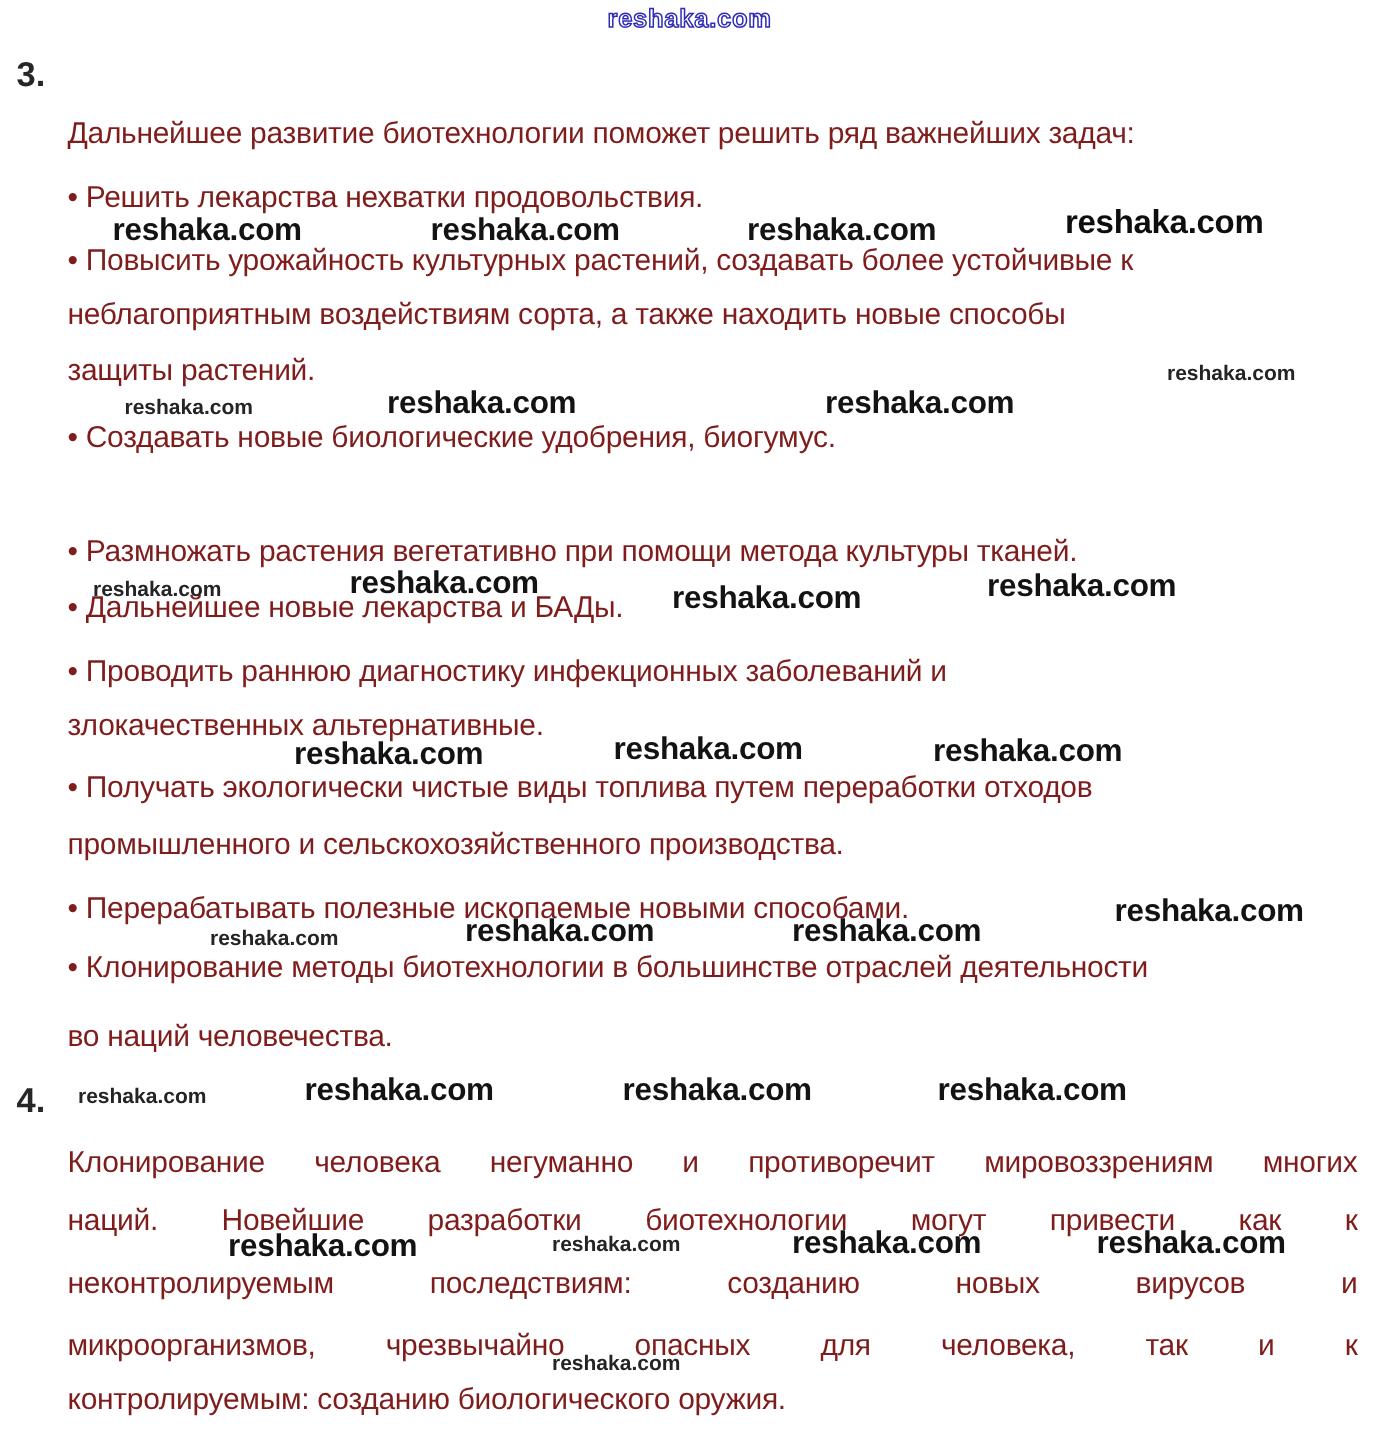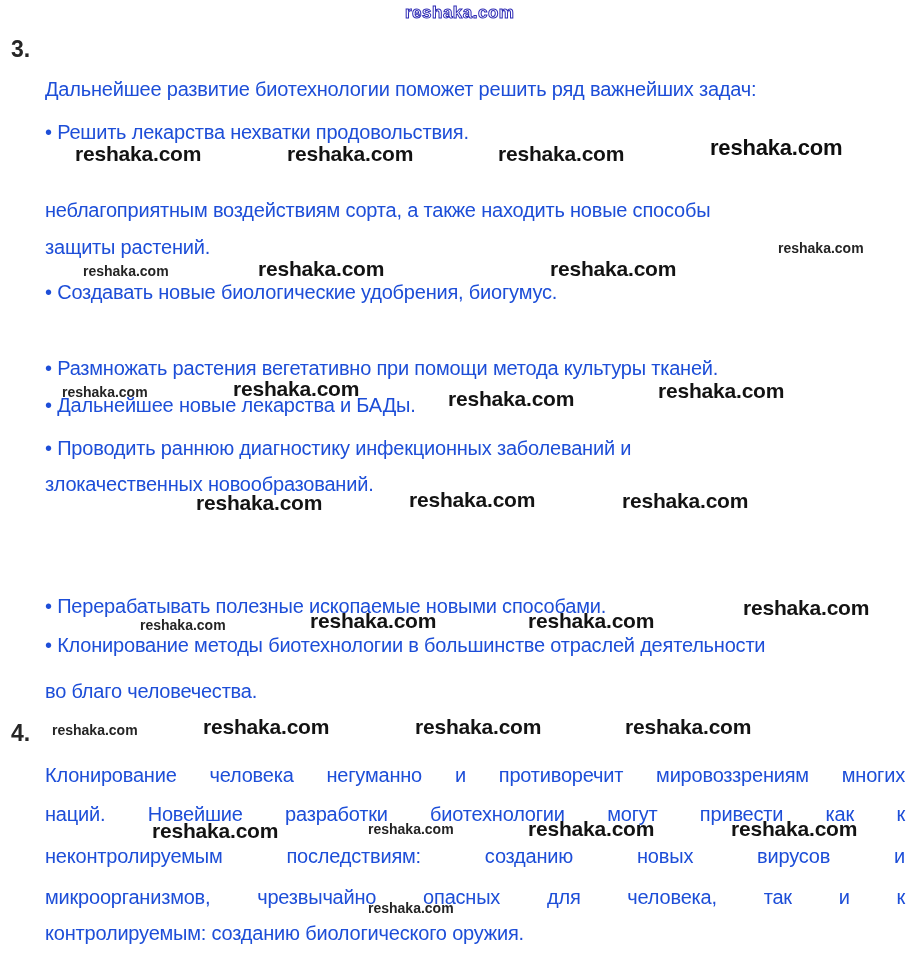--- a/index.html
+++ b/index.html
@@ -11,21 +11,21 @@
     overflow: hidden;
   }
   .page { position: absolute; inset: 0; background: #ffffff; }
 
   
   .tl {
     position: absolute;
     white-space: nowrap;
     font-size: 20px;
     line-height: 22px;
-    color: #1d4ed8;
+    color: #7f1d1d;
     letter-spacing: -0.2px;
   }
   .tl.just {
     white-space: normal;
     width: 860px;
     text-align: justify;
     text-align-last: justify;
   }
 
   
@@ -63,53 +63,56 @@
   <div class="hn" style="left:11px; top:36px;">3.</div>
 
   <div class="tl" style="left:45px; top:78px;">Дальнейшее развитие биотехнологии поможет решить ряд важнейших задач:</div>
   <div class="tl" style="left:45px; top:121px;">• Решить лекарства нехватки продовольствия.</div>
 
   <div class="wm lg" style="left:75px;  top:142px;">reshaka.com</div>
   <div class="wm lg" style="left:287px; top:142px;">reshaka.com</div>
   <div class="wm lg" style="left:498px; top:142px;">reshaka.com</div>
   <div class="wm lg2" style="left:710px; top:135px;">reshaka.com</div>
 
+  <div class="tl" style="left:45px; top:163px;">• Повысить урожайность культурных растений, создавать более устойчивые к</div>
   <div class="tl" style="left:45px; top:199px;">неблагоприятным воздействиям сорта, а также находить новые способы</div>
   <div class="tl" style="left:45px; top:236px;">защиты растений.</div>
 
   <div class="wm sm" style="left:778px; top:240px;">reshaka.com</div>
   <div class="wm sm" style="left:83px;  top:263px;">reshaka.com</div>
   <div class="wm lg" style="left:258px; top:257px;">reshaka.com</div>
   <div class="wm lg" style="left:550px; top:257px;">reshaka.com</div>
 
   <div class="tl" style="left:45px; top:281px;text-align:center;">• Создавать новые биологические удобрения, биогумус.</div>
   <div class="tl" style="left:45px; top:357px;text-align:center;">• Размножать растения вегетативно при помощи метода культуры тканей.</div>
 
   <div class="wm sm" style="left:62px;  top:384px;">reshaka.com</div>
   <div class="wm lg" style="left:233px; top:377px;">reshaka.com</div>
   <div class="wm lg" style="left:448px; top:387px;">reshaka.com</div>
   <div class="wm lg" style="left:658px; top:379px;">reshaka.com</div>
 
   <div class="tl" style="left:45px; top:394px;">• Дальнейшее новые лекарства и БАДы.</div>
   <div class="tl" style="left:45px; top:437px;">• Проводить раннюю диагностику инфекционных заболеваний и</div>
-  <div class="tl" style="left:45px; top:473px;">злокачественных новообразований.</div>
+  <div class="tl" style="left:45px; top:473px;">злокачественных альтернативные.</div>
 
   <div class="wm lg" style="left:196px; top:491px;">reshaka.com</div>
   <div class="wm lg" style="left:409px; top:488px;">reshaka.com</div>
   <div class="wm lg" style="left:622px; top:489px;">reshaka.com</div>
 
+  <div class="tl" style="left:45px; top:514px;">• Получать экологически чистые виды топлива путем переработки отходов</div>
+  <div class="tl" style="left:45px; top:552px;">промышленного и сельскохозяйственного производства.</div>
   <div class="tl" style="left:45px; top:595px;">• Перерабатывать полезные ископаемые новыми способами.</div>
 
   <div class="wm lg" style="left:743px; top:596px;">reshaka.com</div>
   <div class="wm sm" style="left:140px; top:617px;">reshaka.com</div>
   <div class="wm lg" style="left:310px; top:609px;">reshaka.com</div>
   <div class="wm lg" style="left:528px; top:609px;">reshaka.com</div>
 
   <div class="tl" style="left:45px; top:634px;">• Клонирование методы биотехнологии в большинстве отраслей деятельности</div>
-  <div class="tl" style="left:45px; top:680px;">во благо человечества.</div>
+  <div class="tl" style="left:45px; top:680px;">во наций человечества.</div>
 
   <div class="hn" style="left:11px; top:720px;">4.</div>
 
   <div class="wm sm" style="left:52px;  top:722px;">reshaka.com</div>
   <div class="wm lg" style="left:203px; top:715px;">reshaka.com</div>
   <div class="wm lg" style="left:415px; top:715px;">reshaka.com</div>
   <div class="wm lg" style="left:625px; top:715px;">reshaka.com</div>
 
   <div class="tl just" style="left:45px; top:764px;">Клонирование человека негуманно и противоречит мировоззрениям многих</div>
   <div class="tl just" style="left:45px; top:803px;">наций. Новейшие разработки биотехнологии могут привести как к</div>

